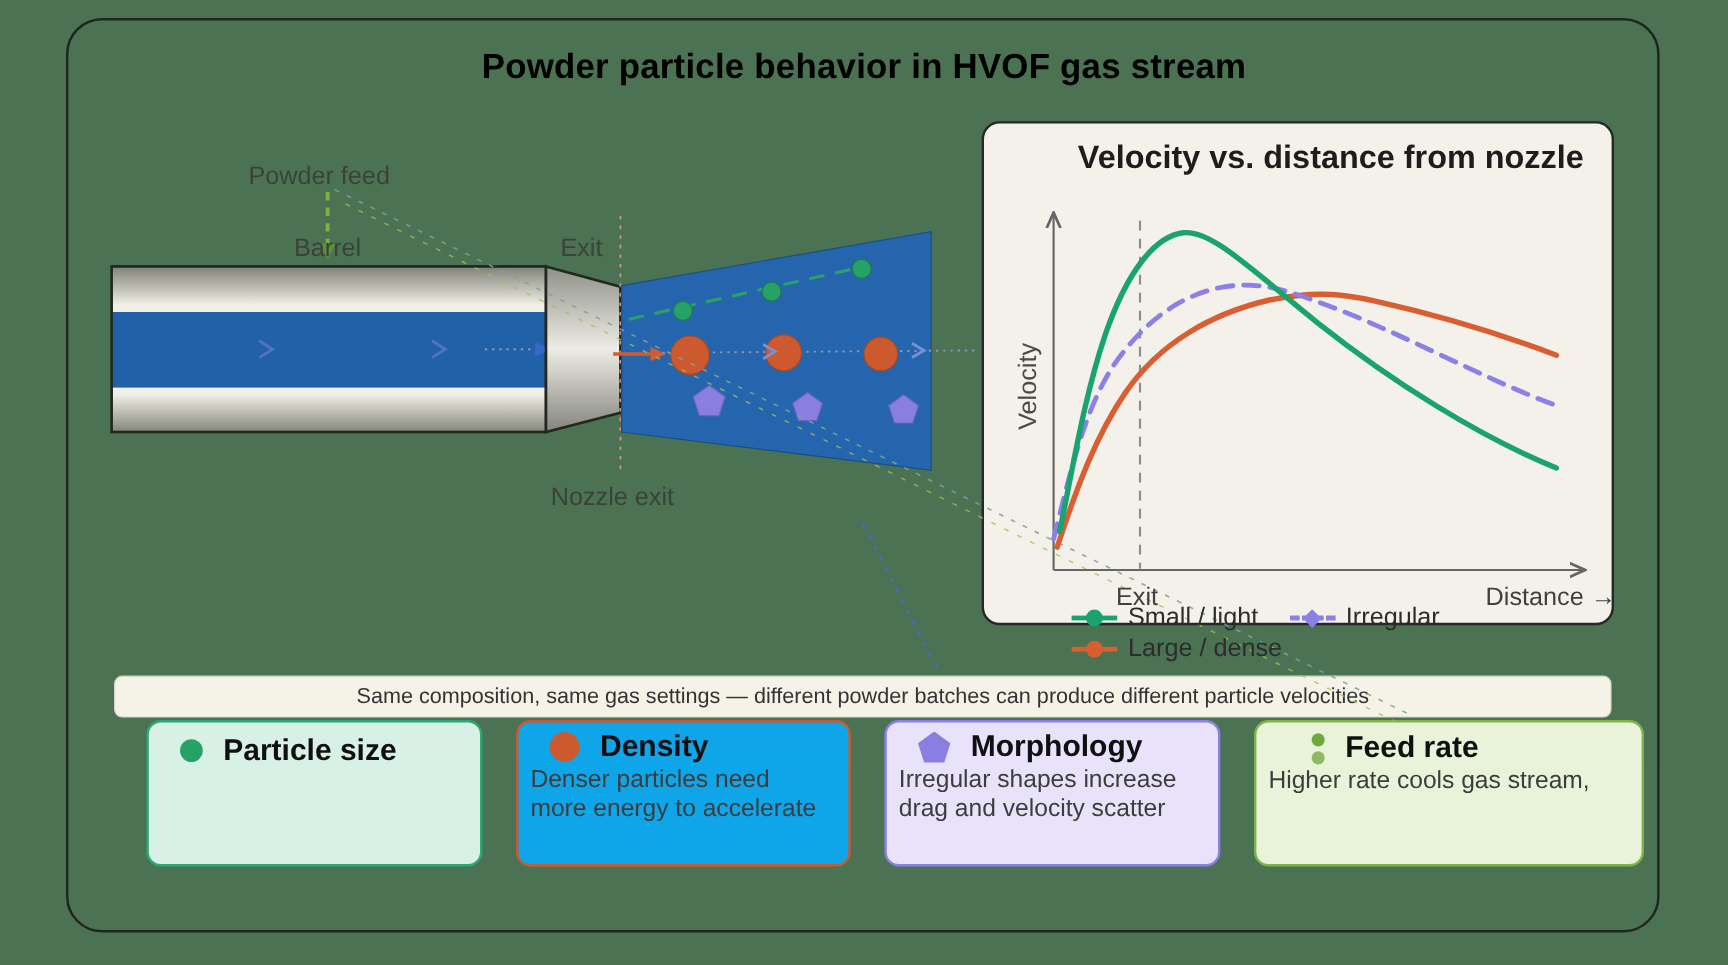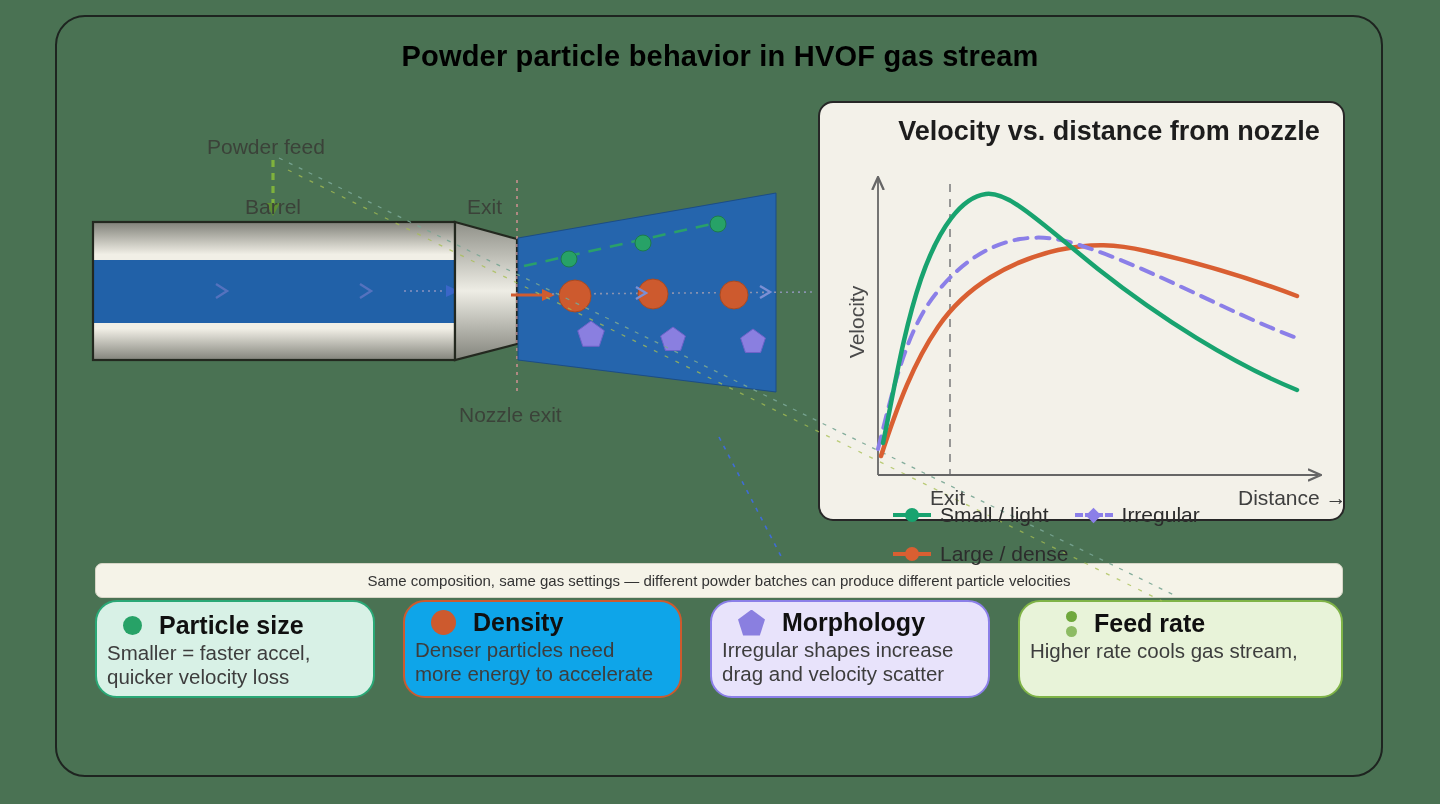--- a/index.html
+++ b/index.html
@@ -31,41 +31,41 @@
   }
   .ylabel{
     left:798px;top:309px;width:120px;height:26px;z-index:4;text-align:center;
     font-size:21px;color:#4a4a4a;transform:rotate(-90deg);
   }
   .xlabel{left:1238px;top:486px;z-index:4;font-size:21px;color:#3f3f3f;}
   .exit-marker-label{left:930px;top:486px;z-index:4;font-size:21px;color:#3f3f3f;}
   
   .legend{left:893px;top:502px;z-index:4;font-size:21px;color:#2c2c2c;}
   .lg-row{display:flex;align-items:center;gap:26px;height:26px;}
-  .lg-row+.lg-row{margin-top:13px;}
+  .lg-row+.lg-row{margin-top:0;}
   .lg-item{display:flex;align-items:center;gap:9px;}
   .lg-line{width:38px;height:0;position:relative;}
   .lg-solid-green{border-top:4px solid #18a36f;}
   .lg-solid-orange{border-top:4px solid #d95f32;}
   .lg-dash-purple{border-top:4px dashed #8b7fe8;}
   .lg-dot{position:absolute;width:14px;height:14px;border-radius:50%;left:12px;top:-9px;}
   .lg-dot-green{background:#18a36f;}
   .lg-dot-orange{background:#d95f32;}
   .lg-diamond{position:absolute;width:11px;height:11px;left:13px;top:-7px;transform:rotate(45deg);background:#8b7fe8;}
   
   .banner{
     left:95px;top:563px;width:1248px;height:35px;z-index:2;
     background:#f5f3e8;border:1px solid #d6d5c6;border-radius:7px;
     display:flex;align-items:center;justify-content:center;box-sizing:border-box;
-    font-size:15px;color:#333333;
+    font-size:18px;color:#333333;
   }
   
   .card{
-    top:600px;height:98px;z-index:2;border-radius:22px;box-sizing:border-box;
-    border:2px solid;overflow:visible;
+    top:600px;height:122px;z-index:2;border-radius:12px;box-sizing:border-box;
+    border:2px solid;overflow:visible;margin-left:27px;
   }
   .card-size{left:95px;width:280px;background:#d8f1e6;border-color:#2aa876;}
   .card-density{left:403px;width:279px;background:#0ea5e9;border-color:#cd5a2e;}
   .card-morph{left:710px;width:280px;background:#e8e3fb;border-color:#8b7fe8;}
   .card-feed{left:1018px;width:325px;background:#e8f3d9;border-color:#7fb347;}
   .card-head{display:flex;align-items:center;gap:17px;padding:9px 0 0 26px;}
   .card-title{font-size:25px;font-weight:bold;color:#101010;}
   .card-body{padding:1px 0 0 10px;font-size:20.5px;color:#3d3d3d;line-height:1.16;white-space:nowrap;}
   .ic-circle-green{width:19px;height:19px;border-radius:50%;background:#27a267;}
   .ic-circle-orange{width:25px;height:25px;border-radius:50%;background:#cd5a2e;}
@@ -120,24 +120,20 @@
 </div>
 
 <div class="abs banner">
   <span>Same composition, same gas settings — different powder batches can produce different particle velocities</span>
 </div>
 
 <div class="abs card card-size">
   <div class="card-head">
     <span class="ic-circle-green"></span>
     <span class="card-title">Particle size</span>
-  </div>
-  <div class="card-body">
-    <div>Smaller = faster accel,</div>
-    <div>quicker velocity loss</div>
   </div>
 </div>
 
 <div class="abs card card-density">
   <div class="card-head" style="padding-top:6px;">
     <span class="ic-circle-orange"></span>
     <span class="card-title">Density</span>
   </div>
   <div class="card-body">
     <div>Denser particles need</div>

